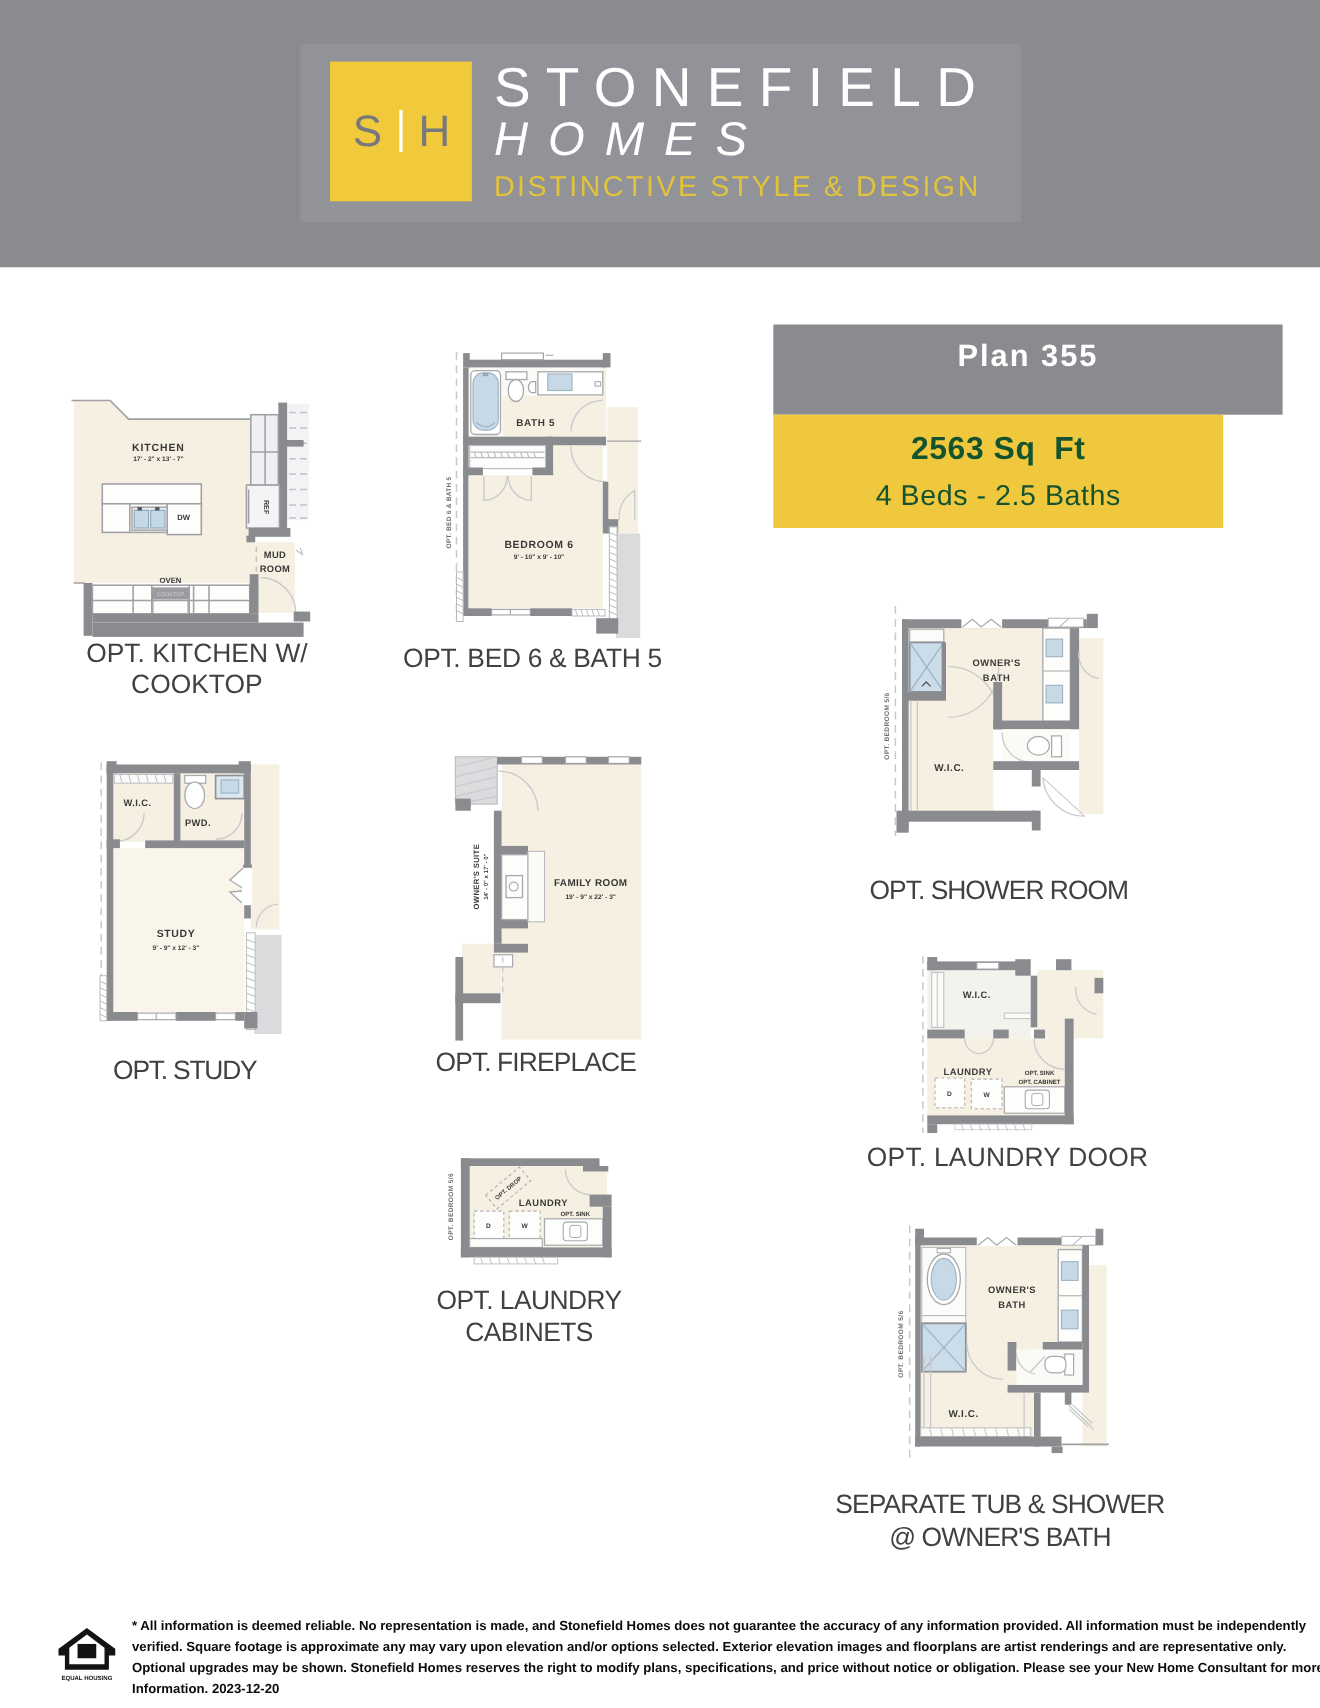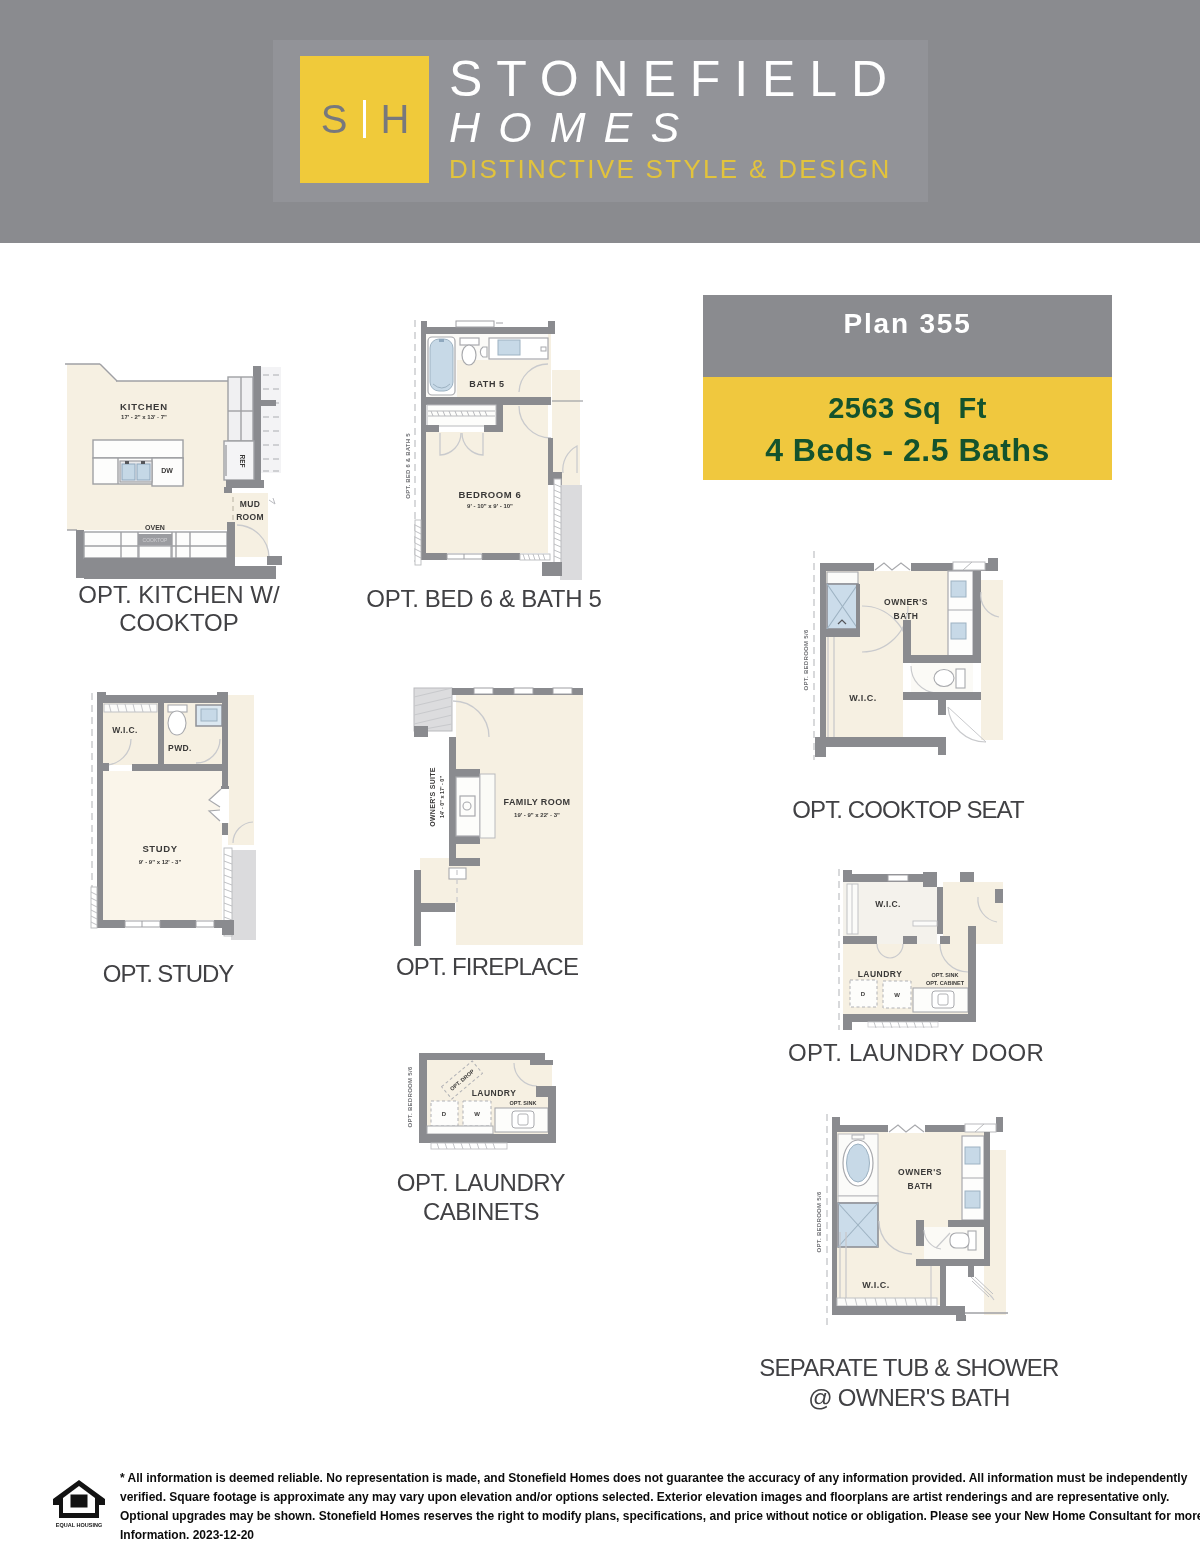--- a/index.html
+++ b/index.html
@@ -25,27 +25,27 @@
     <text x="95" y="77" font-size="40" fill="#77787D" text-anchor="middle" font-family="Liberation Sans">H</text>
   </svg>
 </div>
 
 <div class="abs" style="left:449px;top:54px;color:#fff;font-size:50px;line-height:50px;letter-spacing:13.9px;white-space:nowrap;">STONEFIELD</div>
 
 <div class="abs" style="left:449px;top:102px;color:#fff;font-size:43px;line-height:50px;letter-spacing:18.1px;white-space:nowrap;font-style:italic;">HOMES</div>
 
 <div class="abs" style="left:449px;top:156px;color:#E2C33C;font-size:26px;line-height:26px;letter-spacing:2.3px;white-space:nowrap;">DISTINCTIVE STYLE &amp; DESIGN</div>
 
-<div class="abs" style="left:703px;top:295px;width:409px;height:82px;background:#8A8B8F;color:#fff;text-align:center;">
+<div class="abs" style="left:703px;top:295px;width:463px;height:82px;background:#8A8B8F;color:#fff;text-align:center;">
   <div style="font-size:28px;line-height:28px;margin-top:15px;letter-spacing:1.8px;font-weight:bold;">Plan 355</div>
 </div>
 
 <div class="abs" style="left:703px;top:377px;width:409px;height:103px;background:#F0C83E;color:#14532d;text-align:center;">
   <div style="font-size:29px;line-height:29px;margin-top:17px;letter-spacing:0.5px;font-weight:bold;">2563 Sq&nbsp; Ft</div>
-  <div style="font-size:32px;line-height:26px;margin-top:14px;letter-spacing:0.5px;font-weight:bold;">4 Beds - 2.5 Baths</div>
+  <div style="font-size:26px;line-height:26px;margin-top:14px;letter-spacing:0.5px;font-weight:normal;">4 Beds - 2.5 Baths</div>
 </div>
 
 <svg class="abs" style="left:60px;top:358px;" width="230" height="224" viewBox="60 358 230 224" font-family="Liberation Sans">
 
   <polygon points="67,364 100,364 116,381 232,381 232,530 67,530" fill="#F6F0E2"></polygon>
 
   <line x1="65" y1="364" x2="100" y2="364" stroke="#9FA0A4" stroke-width="1.4"></line>
   <line x1="100" y1="364" x2="117" y2="381" stroke="#9FA0A4" stroke-width="1.4"></line>
 
   <line x1="116" y1="381" x2="228" y2="381" stroke="#9FA0A4" stroke-width="1.6"></line>
@@ -354,21 +354,21 @@
   <rect x="938" y="737" width="8" height="18" fill="#8A8B8F"></rect>
 
   <path d="M948,707 A38,38 0 0 0 986,742" fill="none" stroke="#C9CACD" stroke-width="1.2"></path>
   <path d="M948,707 L986,742" stroke="#C9CACD" stroke-width="1"></path>
 
   <path d="M981,592 A22,22 0 0 0 999,617" fill="none" stroke="#C9CACD" stroke-width="1.2"></path>
 
   <text x="808" y="660" font-size="6" font-weight="bold" fill="#6E6F73" transform="rotate(-90 808 660)" text-anchor="middle" letter-spacing="0.3">OPT. BEDROOM 5/6</text>
 </svg>
 
-<div class="cap" style="left:708px;top:796px;letter-spacing:-0.9px;">OPT. COOKTOP SEAT</div>
+<div class="cap" style="left:708px;top:796px;letter-spacing:-0.9px;">OPT. SHOWER ROOM</div>
 
 <svg class="abs" style="left:85px;top:688px;" width="175" height="255" viewBox="85 688 175 255" font-family="Liberation Sans">
 
   <line x1="92" y1="693" x2="92" y2="930" stroke="#C8C9CC" stroke-width="1.4" stroke-dasharray="7,5"></line>
 
   <rect x="228" y="695" width="26" height="150" fill="#F6F0E2"></rect>
 
   <rect x="103" y="703" width="55" height="62" fill="#F6F0E2"></rect>
 
   <rect x="158" y="703" width="64" height="62" fill="#F6F0E2"></rect>

